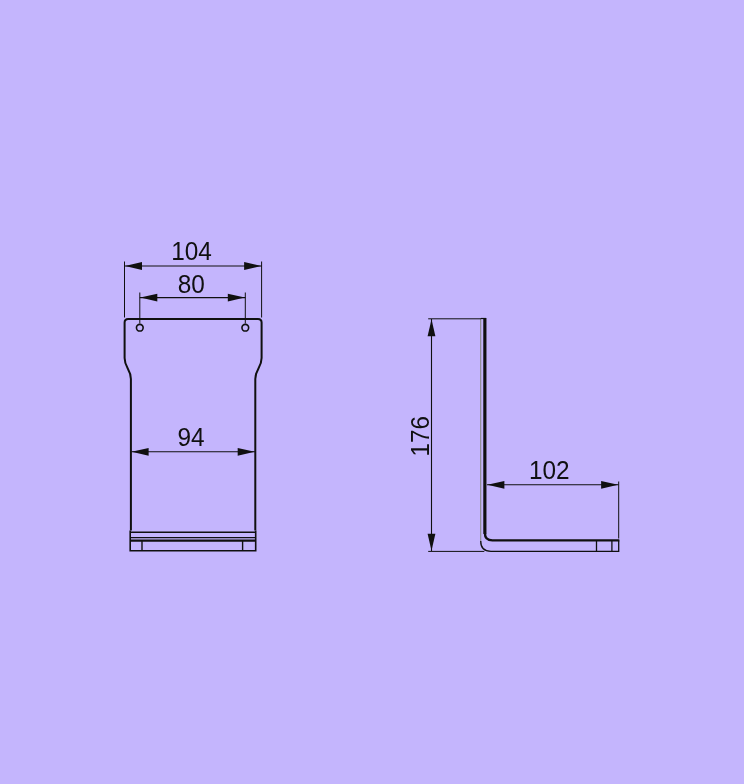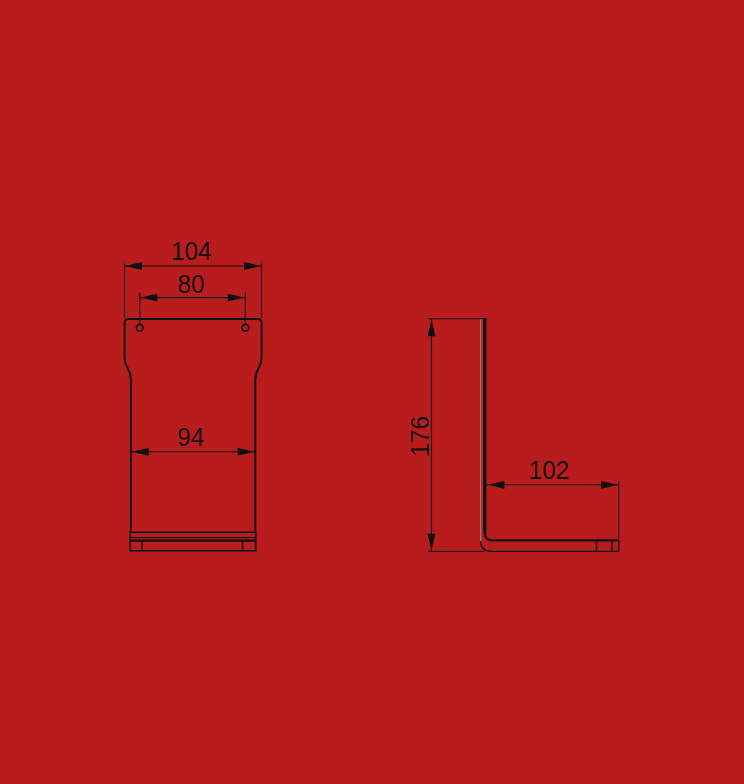--- a/index.html
+++ b/index.html
@@ -1,16 +1,16 @@
 <!DOCTYPE html>
 <html><head>
 <meta charset="utf-8">
 <style>
   html,body{margin:0;padding:0;background:#ffffff;}
-  .page{width:744px;height:784px;position:relative;background:#b91c1c;overflow:hidden;}
+  .page{width:744px;height:784px;position:relative;background:#c4b5fd;overflow:hidden;}
   svg{position:absolute;left:0;top:0;}
   text{font-family:"Liberation Sans",sans-serif;fill:#101010;}
 </style>
 </head>
 <body>
 
 <div class="page">
 <svg width="744" height="784" viewBox="0 0 744 784">
   <g fill="none" stroke="#101010">
 

